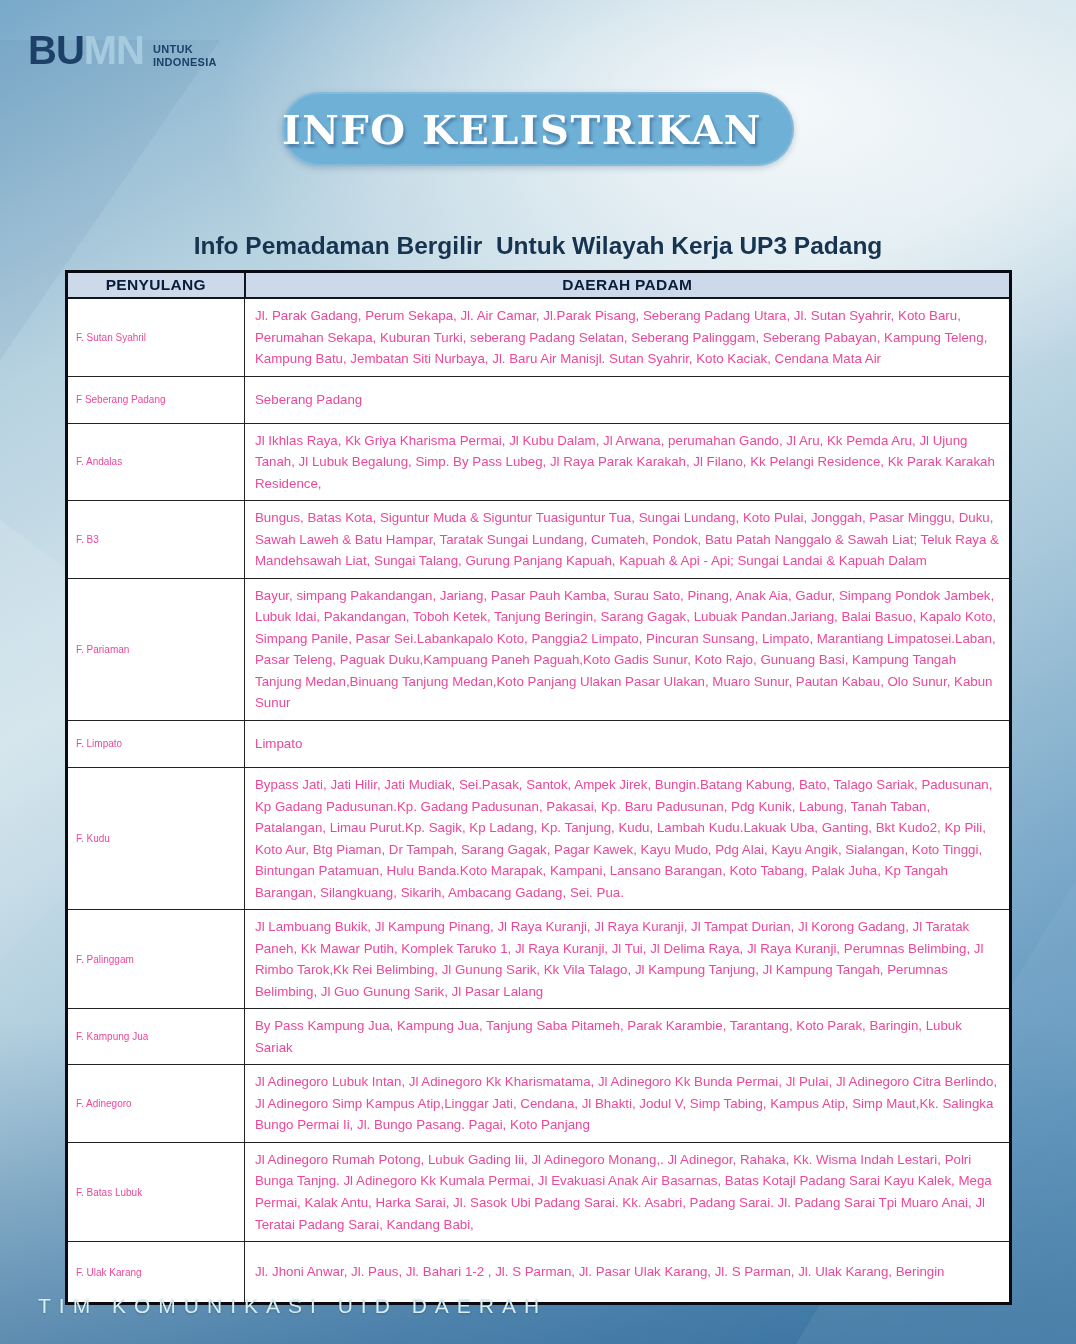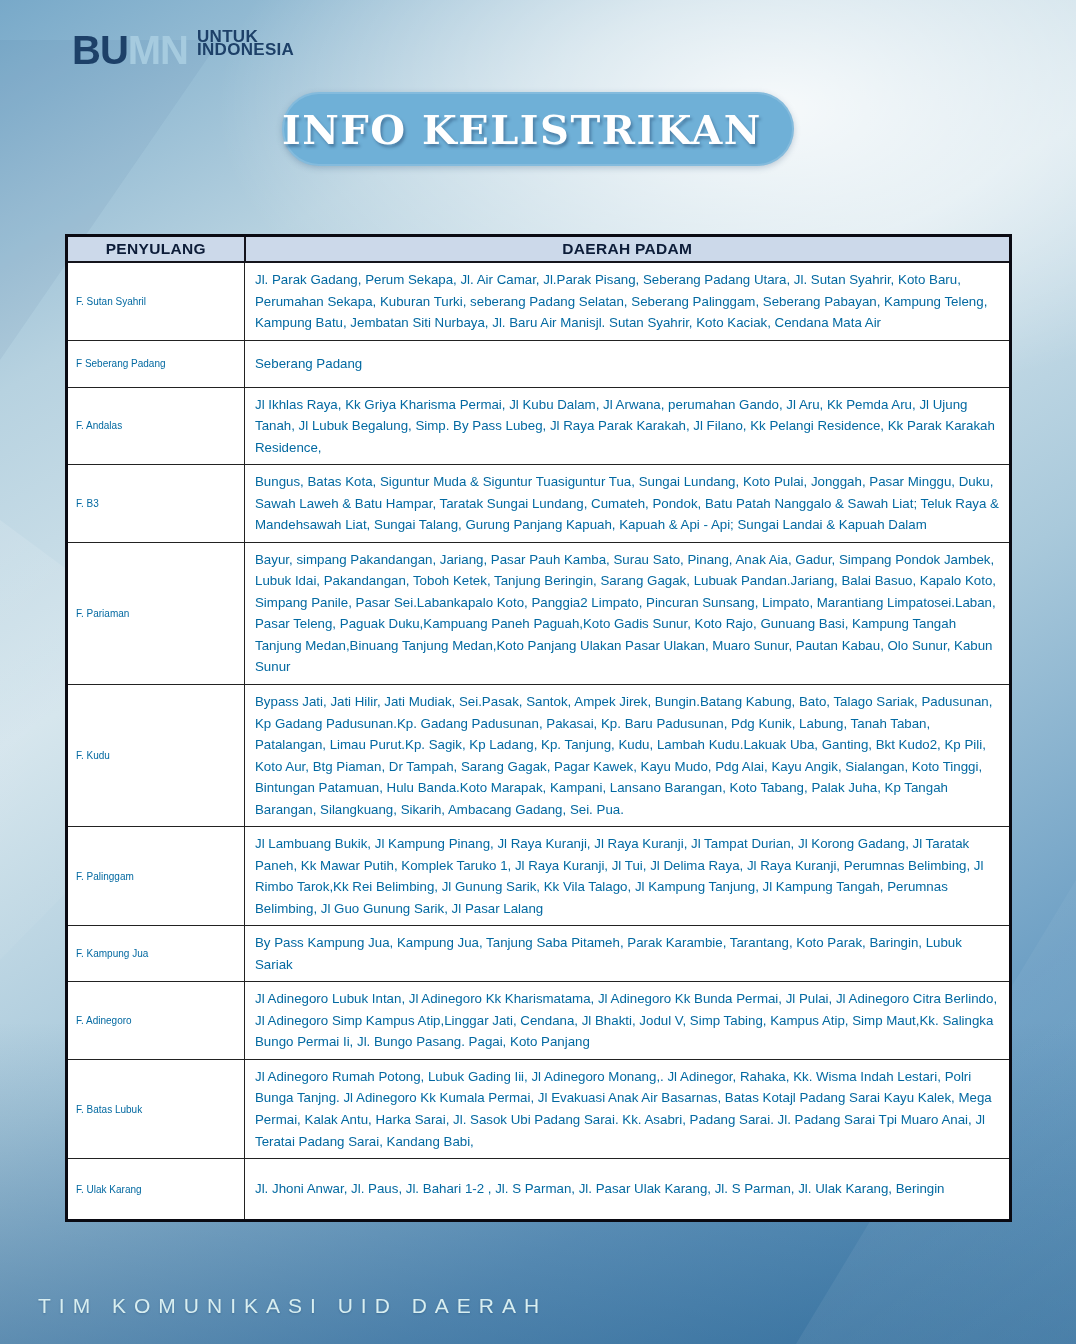--- a/index.html
+++ b/index.html
@@ -18,50 +18,50 @@
   .facet2{left:0;top:40px;width:220px;height:320px;
     background:rgba(10,60,110,0.05);
     clip-path:polygon(0 0, 100% 0, 0 100%);}
   .facet3{right:0;top:880px;width:280px;height:464px;
     background:linear-gradient(315deg, rgba(255,255,255,0.10), rgba(255,255,255,0));
     clip-path:polygon(100% 0, 100% 100%, 0 100%);}
 
   
   .bumn{position:absolute;left:28px;top:30px;display:flex;align-items:flex-start;gap:9px;}
   .bumn-word{font-weight:800;font-size:40px;line-height:40px;letter-spacing:-1px;}
-  .bumn-bu{color:#1d4068;margin-left:44px;}
+  .bumn-bu{color:#1d4068;}
   .bumn-mn{color:#a6cbdf;}
   .bumn-tagline{display:flex;flex-direction:column;justify-content:space-between;
-    font-size:17px;font-weight:700;color:#1d4068;line-height:13px;margin-top:0;letter-spacing:0.3px;}
+    font-size:11px;font-weight:700;color:#1d4068;line-height:13px;margin-top:13px;letter-spacing:0.3px;}
   .pln{position:absolute;right:28px;top:24px;display:flex;align-items:center;gap:10px;}
   .pln-badge{display:block;}
   .pln-text{color:#3f9ed8;font-size:35px;font-weight:800;letter-spacing:9px;}
 
   
   .banner{
     position:absolute;left:282px;top:92px;width:512px;height:74px;border-radius:40px;
     background:#6fb0d7;box-shadow:0 2px 6px rgba(30,70,110,0.25), inset 0 0 0 2px rgba(255,255,255,0.15);
     display:flex;align-items:center;justify-content:flex-start;
   }
   .banner-title{
     font-family:"DejaVu Serif","Liberation Serif",serif;
     font-weight:700;font-size:40px;color:#ffffff;letter-spacing:1.5px;
     text-shadow:2px 3px 3px rgba(20,50,90,0.38);
   }
   .subtitle{position:absolute;left:0;top:168px;width:100%;text-align:center;
     color:#16334f;font-weight:700;font-size:24.5px;line-height:31px;white-space:pre-wrap;}
 
   
   .table-wrap{position:absolute;left:65px;top:234px;width:947px;}
-  table{border-collapse:collapse;width:100%;background:#ffffff;border:3px solid #0a0a12;}
+  table{border-collapse:collapse;width:100%;background:#ffffff;border:3px solid #0a0a12;margin-top:36px;}
   th{
     background:#ccd9ea;color:#0c1c38;font-size:15.5px;font-weight:700;
     border:2px solid #14141c;padding:3px 4px;letter-spacing:0.3px;
   }
-  td{border:1.5px solid #222;vertical-align:middle;color:#0369a1;}
+  td{border:1.5px solid #222;vertical-align:middle;color:#ec4899;}
   td.feeder{width:163px;font-size:10px;padding:4px 5px 4px 8px;}
   td.area{font-size:13.3px;line-height:1.62;padding:6px 10px;}
   tr.h36 td{height:34px;} tr.h52 td{height:48px;}
 
   
   .footer{position:absolute;left:38px;top:1294px;
     color:#d8eef0;font-size:21px;letter-spacing:8px;font-weight:400;
     text-shadow:0 1px 2px rgba(20,60,100,0.3);}
 </style>
 </head>
@@ -113,20 +113,24 @@
           <td class="area">Jl Ikhlas Raya, Kk Griya Kharisma Permai, Jl Kubu Dalam, Jl Arwana, perumahan Gando, Jl Aru, Kk Pemda Aru, Jl Ujung Tanah, Jl Lubuk Begalung, Simp. By Pass Lubeg, Jl Raya Parak Karakah, Jl Filano, Kk Pelangi Residence, Kk Parak Karakah Residence,</td>
         </tr>
         <tr>
           <td class="feeder">F. B3</td>
           <td class="area">Bungus, Batas Kota, Siguntur Muda &amp; Siguntur Tuasiguntur Tua, Sungai Lundang, Koto Pulai, Jonggah, Pasar Minggu, Duku, Sawah Laweh &amp; Batu Hampar, Taratak Sungai Lundang, Cumateh, Pondok, Batu Patah Nanggalo &amp; Sawah Liat; Teluk Raya &amp; Mandehsawah Liat, Sungai Talang, Gurung Panjang Kapuah, Kapuah &amp; Api - Api; Sungai Landai &amp; Kapuah Dalam</td>
         </tr>
         <tr>
           <td class="feeder">F. Pariaman</td>
           <td class="area">Bayur, simpang Pakandangan, Jariang, Pasar Pauh Kamba, Surau Sato, Pinang, Anak Aia, Gadur, Simpang Pondok Jambek, Lubuk Idai, Pakandangan, Toboh Ketek, Tanjung Beringin, Sarang Gagak, Lubuak Pandan.Jariang, Balai Basuo, Kapalo Koto, Simpang Panile, Pasar Sei.Labankapalo Koto, Panggia2 Limpato, Pincuran Sunsang, Limpato, Marantiang Limpatosei.Laban, Pasar Teleng, Paguak Duku,Kampuang Paneh Paguah,Koto Gadis Sunur, Koto Rajo, Gunuang Basi, Kampung Tangah Tanjung Medan,Binuang Tanjung Medan,Koto Panjang Ulakan Pasar Ulakan, Muaro Sunur, Pautan Kabau, Olo Sunur, Kabun Sunur</td>
         </tr>
+        <tr class="h36">
+          <td class="feeder">F. Limpato</td>
+          <td class="area">Limpato</td>
+        </tr>
         <tr>
           <td class="feeder">F. Kudu</td>
           <td class="area">Bypass Jati, Jati Hilir, Jati Mudiak, Sei.Pasak, Santok, Ampek Jirek, Bungin.Batang Kabung, Bato, Talago Sariak, Padusunan, Kp Gadang Padusunan.Kp. Gadang Padusunan, Pakasai, Kp. Baru Padusunan, Pdg Kunik, Labung, Tanah Taban, Patalangan, Limau Purut.Kp. Sagik, Kp Ladang, Kp. Tanjung, Kudu, Lambah Kudu.Lakuak Uba, Ganting, Bkt Kudo2, Kp Pili, Koto Aur, Btg Piaman, Dr Tampah, Sarang Gagak, Pagar Kawek, Kayu Mudo, Pdg Alai, Kayu Angik, Sialangan, Koto Tinggi, Bintungan Patamuan, Hulu Banda.Koto Marapak, Kampani, Lansano Barangan, Koto Tabang, Palak Juha, Kp Tangah Barangan, Silangkuang, Sikarih, Ambacang Gadang, Sei. Pua.</td>
         </tr>
         <tr>
           <td class="feeder">F. Palinggam</td>
           <td class="area">Jl Lambuang Bukik, Jl Kampung Pinang, Jl Raya Kuranji, Jl Raya Kuranji, Jl Tampat Durian, Jl Korong Gadang, Jl Taratak Paneh, Kk Mawar Putih, Komplek Taruko 1, Jl Raya Kuranji, Jl Tui, Jl Delima Raya, Jl Raya Kuranji, Perumnas Belimbing, Jl Rimbo Tarok,Kk Rei Belimbing, Jl Gunung Sarik, Kk Vila Talago, Jl Kampung Tanjung, Jl Kampung Tangah, Perumnas Belimbing, Jl Guo Gunung Sarik, Jl Pasar Lalang</td>
         </tr>
         <tr>
           <td class="feeder">F. Kampung Jua</td>

